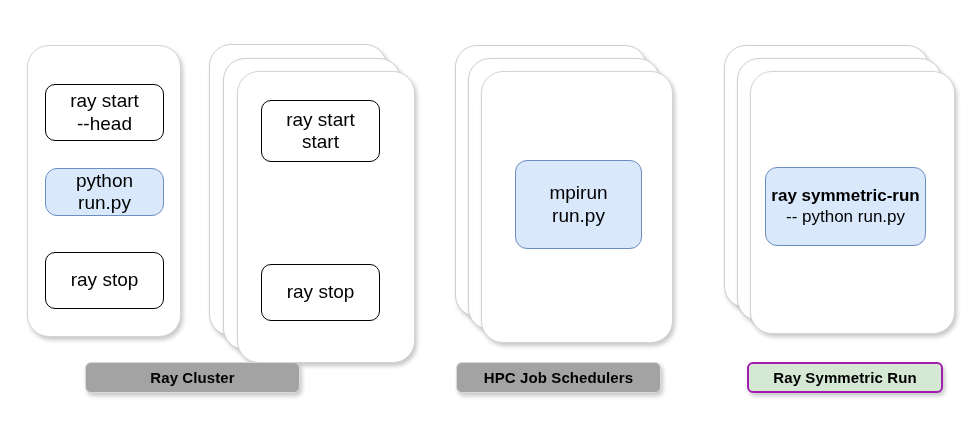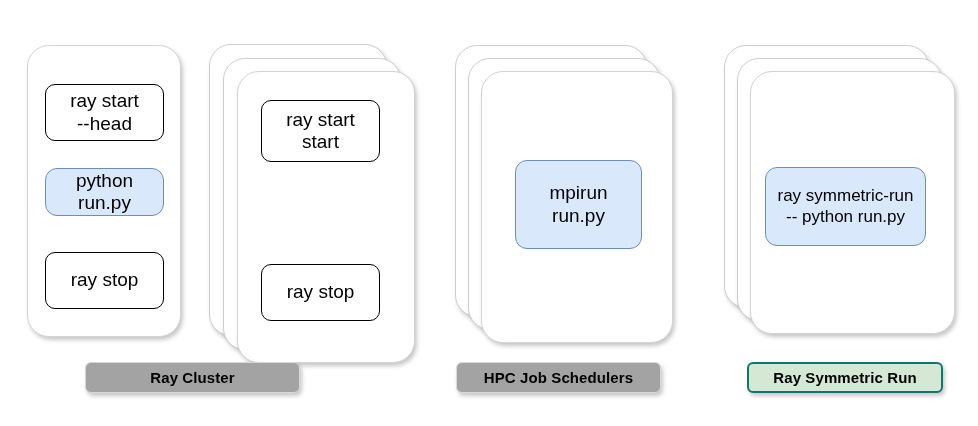--- a/index.html
+++ b/index.html
@@ -52,21 +52,21 @@
   .cmd.blue {
     background: #dae8fc;
     border: 1px solid #6c8ebf;
     border-radius: 12px;
   }
   .cmd .line1, .cmd .line2 {
     display: block;
     white-space: nowrap;
   }
   .cmd.bold-first .line1 {
-    font-weight: normal;
+    font-weight: bold;
     font-size: 17px;
   }
   .cmd.bold-first .line2 {
     font-weight: normal;
     font-size: 17px;
   }
 
   
   .caption {
     position: absolute;
@@ -80,21 +80,21 @@
     color: #000000;
     letter-spacing: 0.1px;
   }
   .caption.grey {
     background: #a3a3a3;
     border: 1px solid #d9d9d9;
     box-shadow: 2px 3px 4px rgba(0,0,0,0.22);
   }
   .caption.green {
     background: #d5e8d4;
-    border: 2px solid #0f766e;
+    border: 2px solid #a21caf;
     box-shadow: 2px 3px 4px rgba(0,0,0,0.22);
   }
 </style>
 </head>
 <body>
 
 <div id="canvas">
 
   <div class="card front" style="left:27px; top:45px; width:154px; height:292px;"></div>
 

